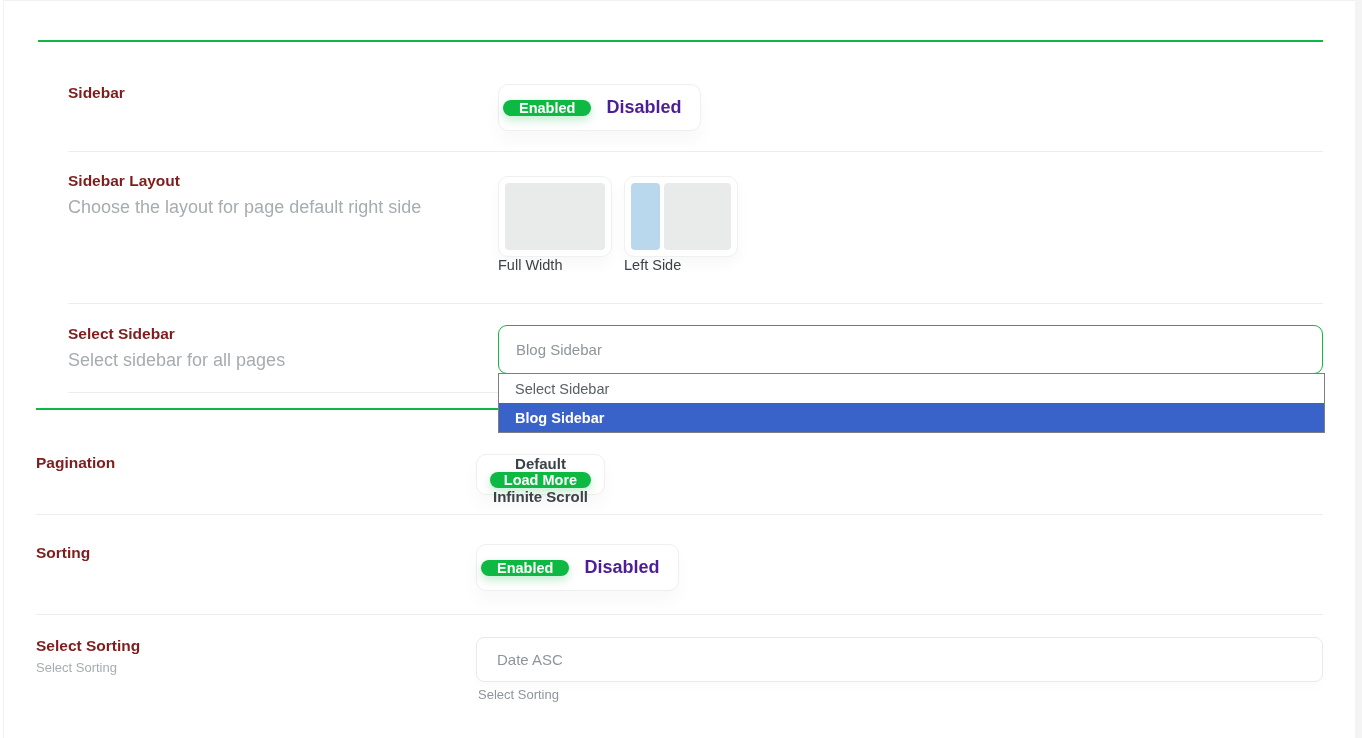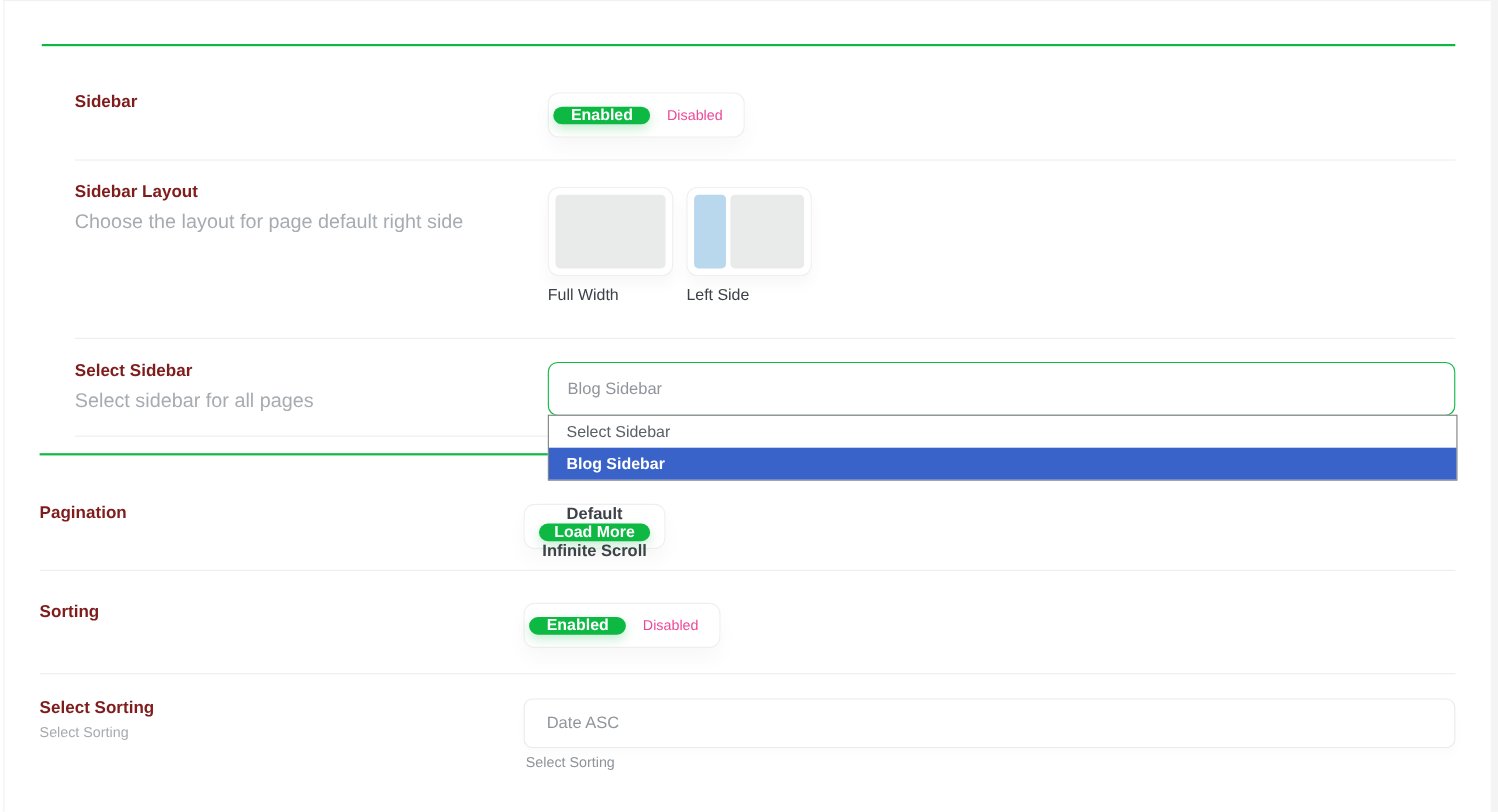--- a/index.html
+++ b/index.html
@@ -30,21 +30,21 @@
   .row-desc  { font-size:18px; color:#a7acb1; margin-top:7px; }
   .row-desc.small { font-size:13px; margin-top:5px; }
 
   .divider { border-bottom:1px solid #ededed; }
 
   
   .toggle-group { display:inline-flex; align-items:center; background:#fff;
                   border:1px solid #efefef; border-radius:10px; padding:4px;
                   box-shadow:0 10px 18px rgba(0,0,0,.03); }
   .toggle { border:none; background:transparent; font-family:inherit; cursor:pointer;
-            font-size:13px; font-weight:400; color:#ec4899; padding:8px 15px; }
+            font-size:18px; font-weight:700; color:#4c1d95; padding:8px 15px; }
   .toggle.active { background:#0db843; color:#fff; border-radius:8px;
                    font-size:14.5px; font-weight:700; padding:0 16px;
                    box-shadow:0 4px 10px rgba(13,184,67,.25); }
 
   
   .row-sidebar        { padding:42px 0 20px; }
   .row-layout         { padding:20px 0 30px; }
   .row-select-sidebar { padding:21px 0 18px; }
   .row-pagination     { padding:44px 0 19px; }
   .row-sorting        { padding:29px 0 23px;justify-content:space-between; }
@@ -53,21 +53,21 @@
   
   .layout-options { display:flex; gap:12px; margin-top:4px; }
   .layout-option { cursor:pointer; }
   .layout-thumb { width:114px; height:81px; background:#fff; border:1px solid #f0f0f0;
                   border-radius:10px; padding:6px; display:flex; gap:4px;
                   box-shadow:0 8px 14px rgba(0,0,0,.03); }
   .layout-option.selected .layout-thumb { border:3px solid #0db843; padding:4px;
                   box-shadow:0 0 0 4px rgba(13,184,67,.18); }
   .thumb-main { flex:1; background:#e9eaea; border-radius:4px; }
   .thumb-side { width:29px; flex:none; background:#b9d8ed; border-radius:4px; }
-  .layout-caption { font-size:14.5px; color:#3d4248; margin-top:10px; }
+  .layout-caption { font-size:14.5px; color:#3d4248; }
 
   
   .select-wrap { position:relative; }
   .select-box { height:49px; border:1px solid #0db843; border-radius:9px;
                 display:flex; align-items:center; padding-left:17px;
                 background:#fff; cursor:pointer; }
   .select-value { font-size:15px; color:#8f959b; }
 
   .dropdown { position:absolute; top:48px; left:0; right:-2px; z-index:20;
               background:#fff; border:1px solid #7e7e7e; }

